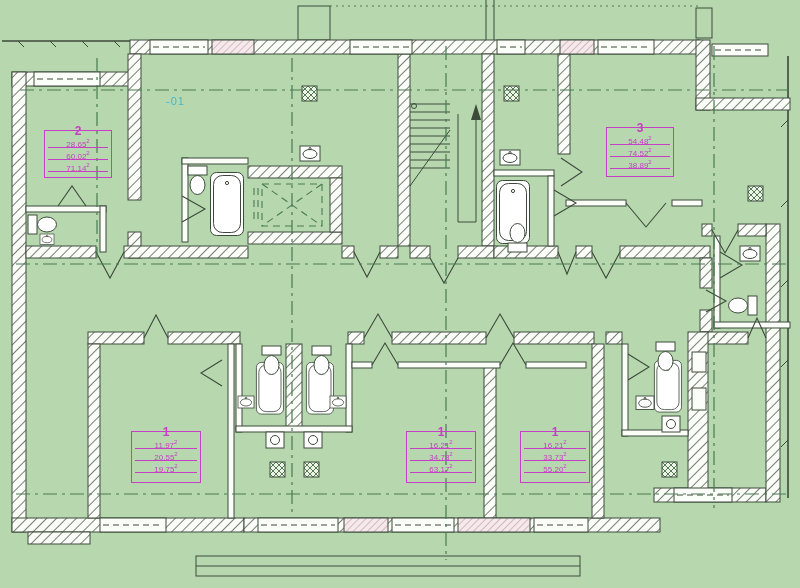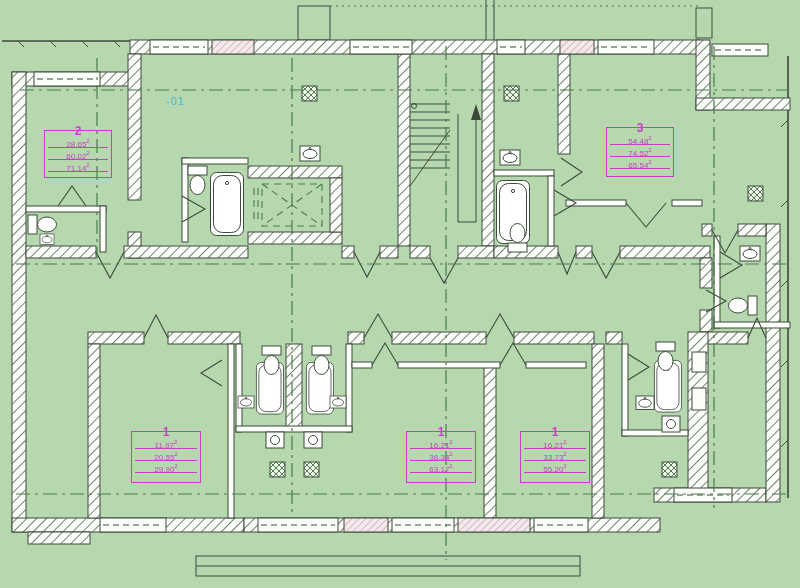--- a/index.html
+++ b/index.html
@@ -272,34 +272,34 @@
   <div class="apt-num">2</div>
   <div class="apt-area"><span>28.65</span><sup>2</sup></div>
   <div class="apt-area"><span>60.02</span><sup>2</sup></div>
   <div class="apt-area"><span>71.14</span><sup>2</sup></div>
 </div>
 
 <div class="apt-label" style="left:606px;top:127px;width:66px;height:48px">
   <div class="apt-num">3</div>
   <div class="apt-area"><span>54.48</span><sup>2</sup></div>
   <div class="apt-area"><span>74.52</span><sup>2</sup></div>
-  <div class="apt-area"><span>65.54</span><sup>2</sup></div>
+  <div class="apt-area"><span>38.89</span><sup>2</sup></div>
 </div>
 
 <div class="apt-label" style="left:131px;top:431px;width:68px;height:50px">
   <div class="apt-num">1</div>
   <div class="apt-area"><span>11.97</span><sup>2</sup></div>
   <div class="apt-area"><span>20.55</span><sup>2</sup></div>
-  <div class="apt-area"><span>29.90</span><sup>2</sup></div>
+  <div class="apt-area"><span>19.75</span><sup>2</sup></div>
 </div>
 
 <div class="apt-label" style="left:406px;top:431px;width:68px;height:50px">
   <div class="apt-num">1</div>
   <div class="apt-area"><span>16.21</span><sup>2</sup></div>
-  <div class="apt-area"><span>38.34</span><sup>2</sup></div>
+  <div class="apt-area"><span>34.78</span><sup>2</sup></div>
   <div class="apt-area"><span>63.17</span><sup>2</sup></div>
 </div>
 
 <div class="apt-label" style="left:520px;top:431px;width:68px;height:50px">
   <div class="apt-num">1</div>
   <div class="apt-area"><span>16.21</span><sup>2</sup></div>
   <div class="apt-area"><span>33.73</span><sup>2</sup></div>
   <div class="apt-area"><span>55.20</span><sup>2</sup></div>
 </div>
 

